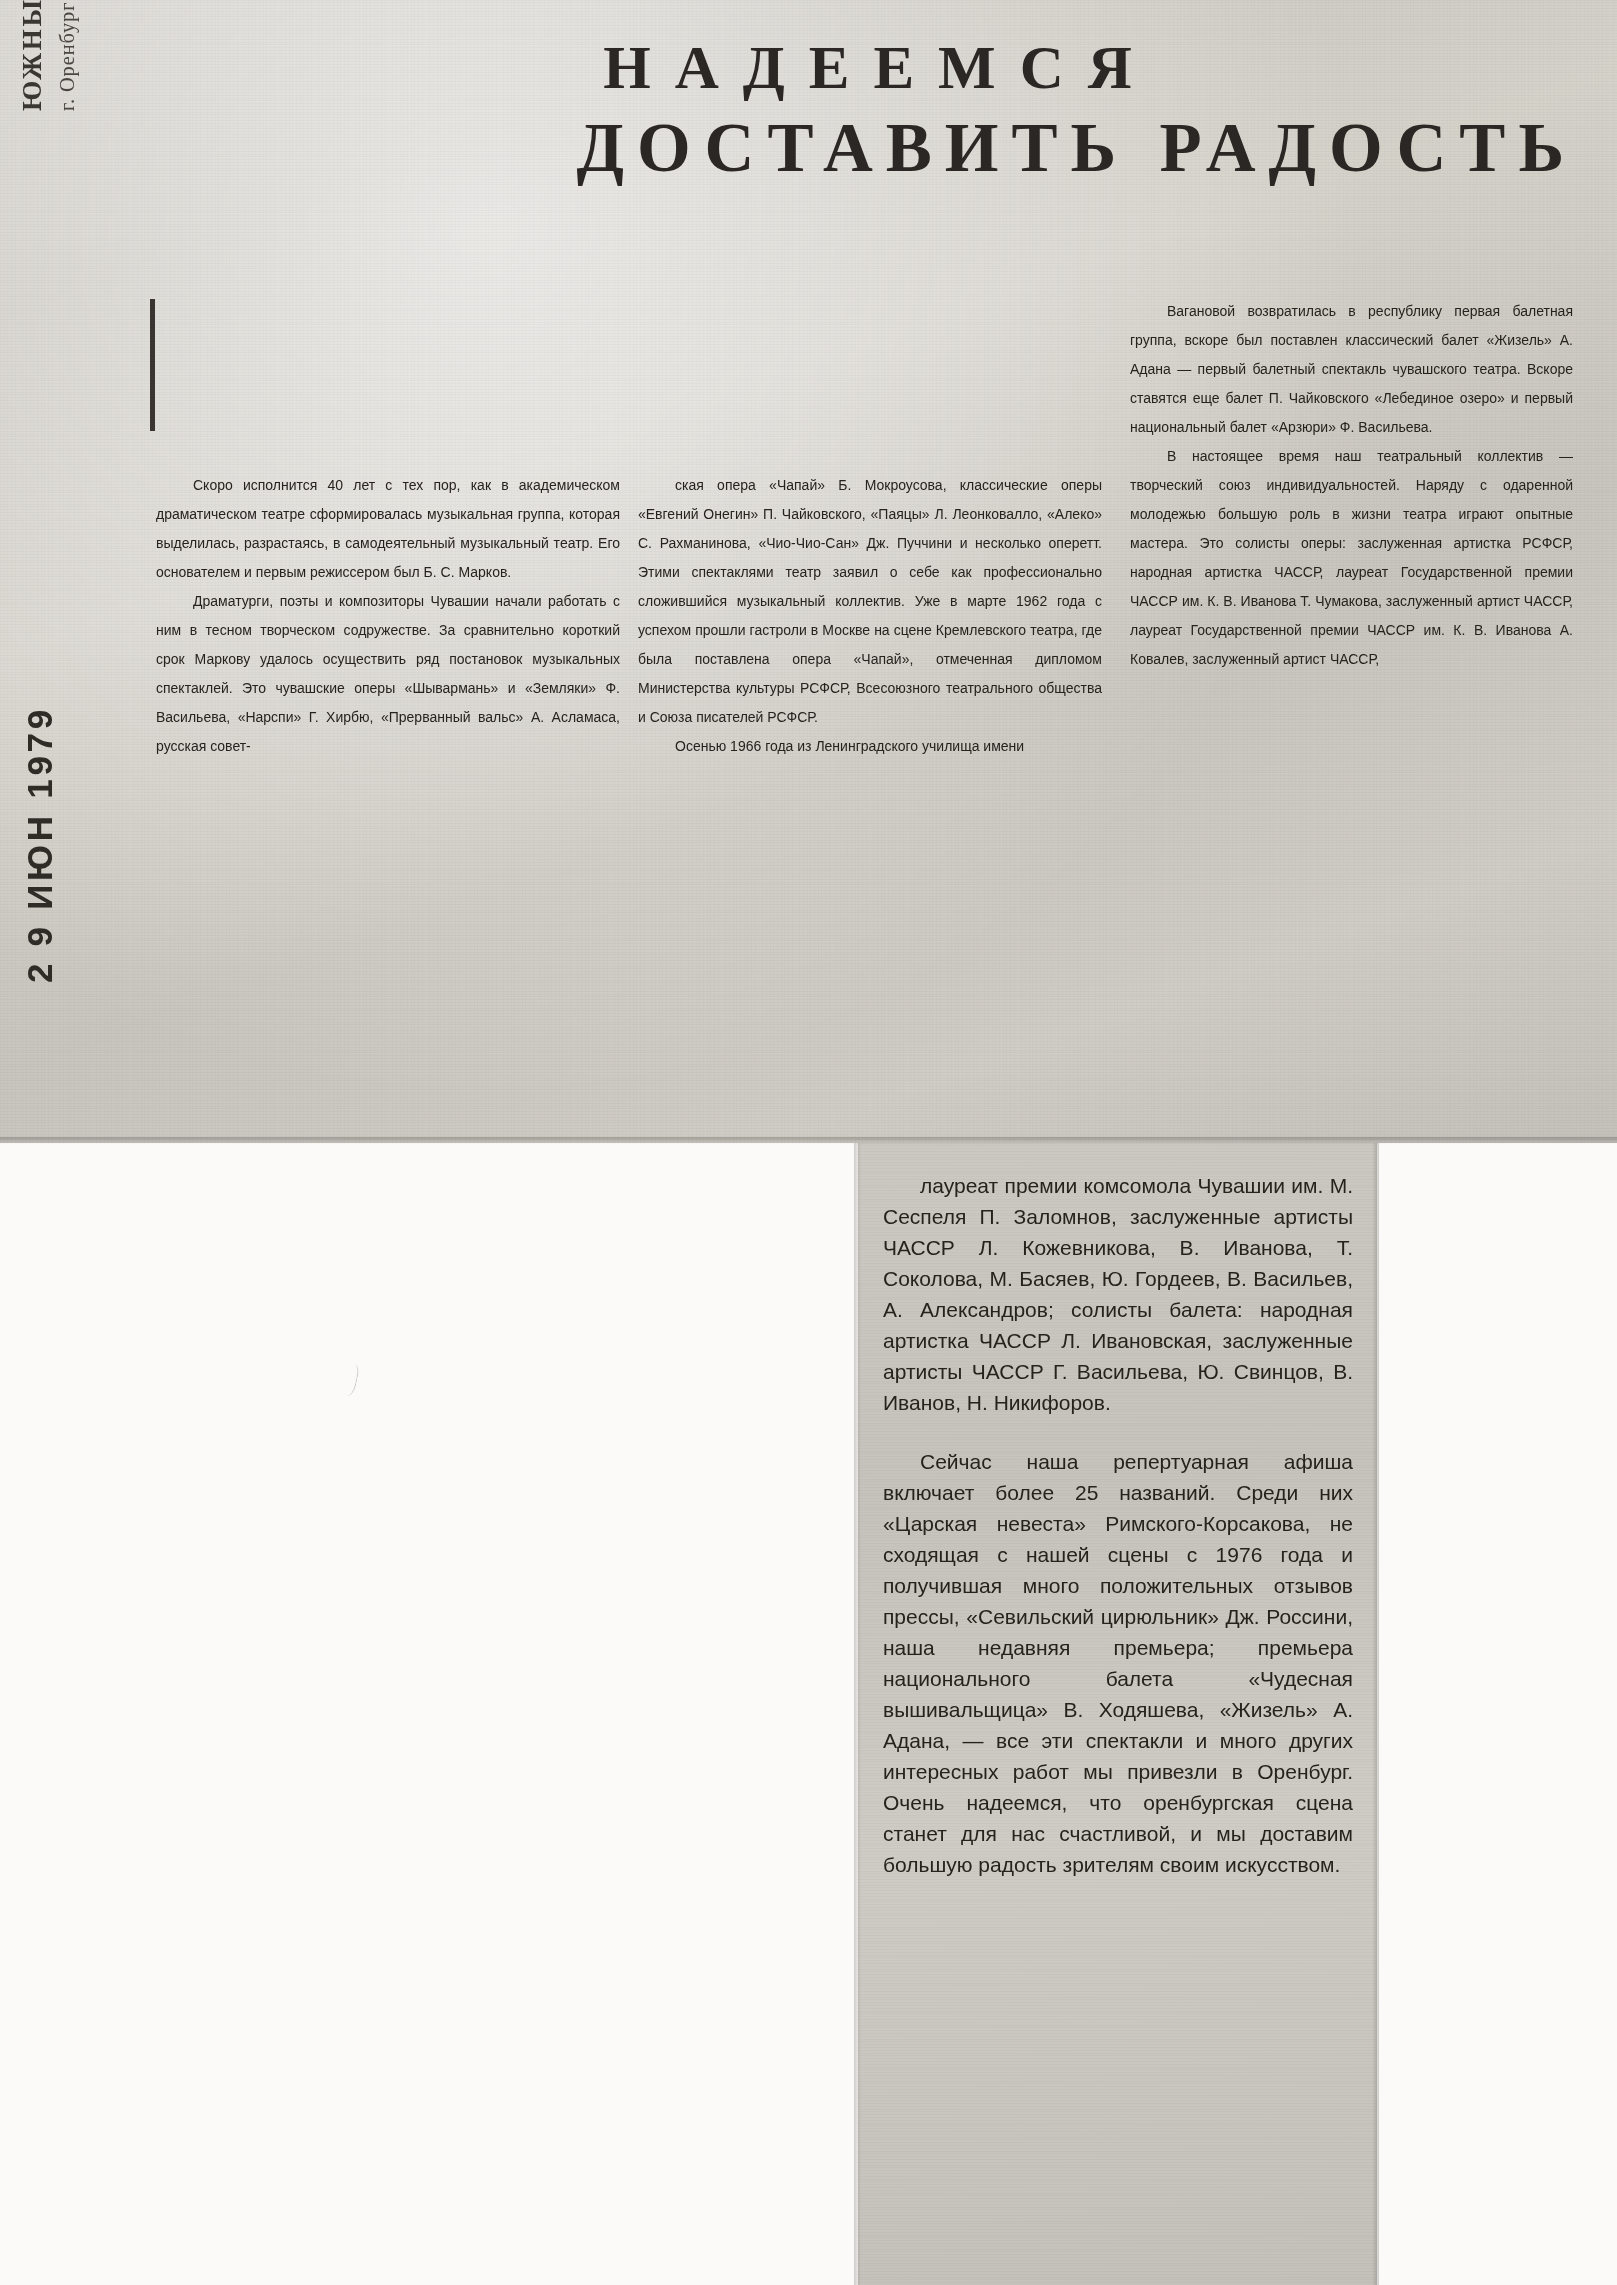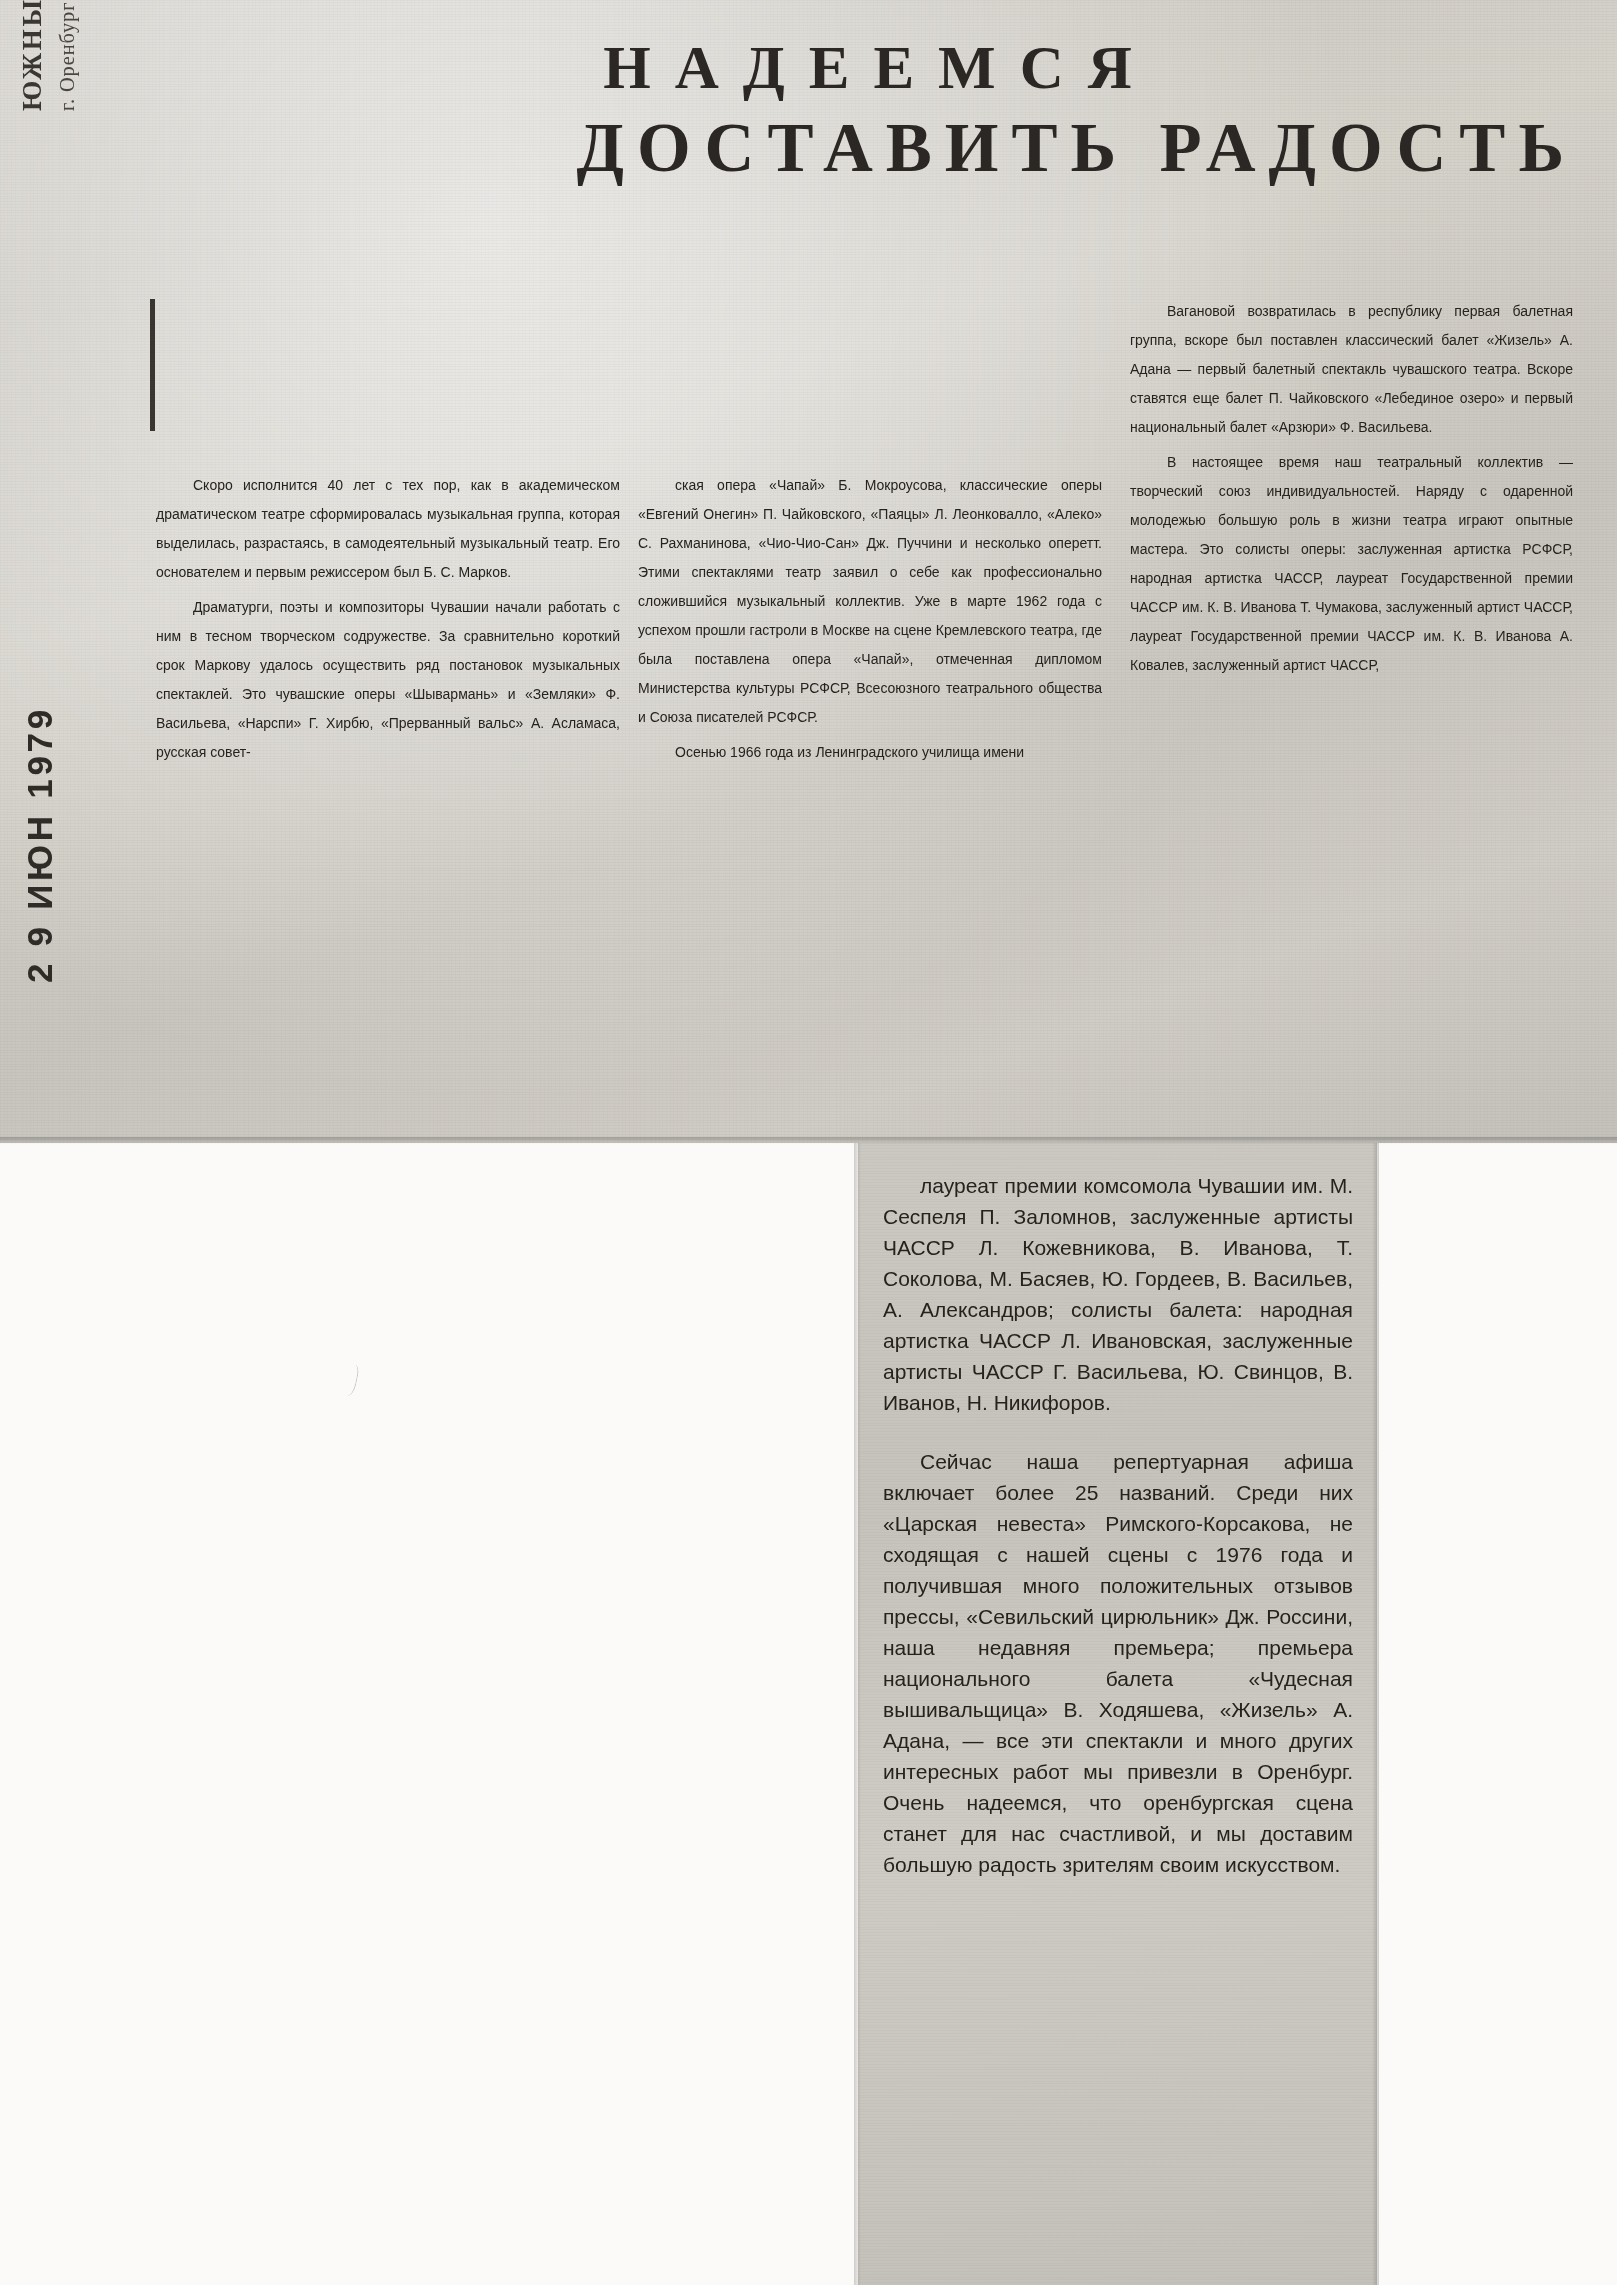--- a/index.html
+++ b/index.html
@@ -176,21 +176,21 @@
   .col {
     position: absolute;
     font-family: "Liberation Sans", sans-serif;
     font-size: 14px;
     line-height: 29px;
     color: #26231f;
     text-align: justify;
     text-justify: inter-word;
   }
   .col p { margin: 0 0 0 0; text-indent: 37px; }
-  .col p + p { margin-top: 6px; }
+  .col p + p { margin-top: 0; }
 
   #col1 { left: 156px;  top: 471px; width: 464px; }
   #col2 { left: 638px;  top: 471px; width: 464px; }
   #col3 { left: 1130px; top: 297px; width: 443px; }
   #col3b {
     position: absolute;
     left: 877px; top: 1164px; width: 482px;
     font-family: "Liberation Sans", sans-serif;
     font-size: 21px;
     line-height: 31px;

